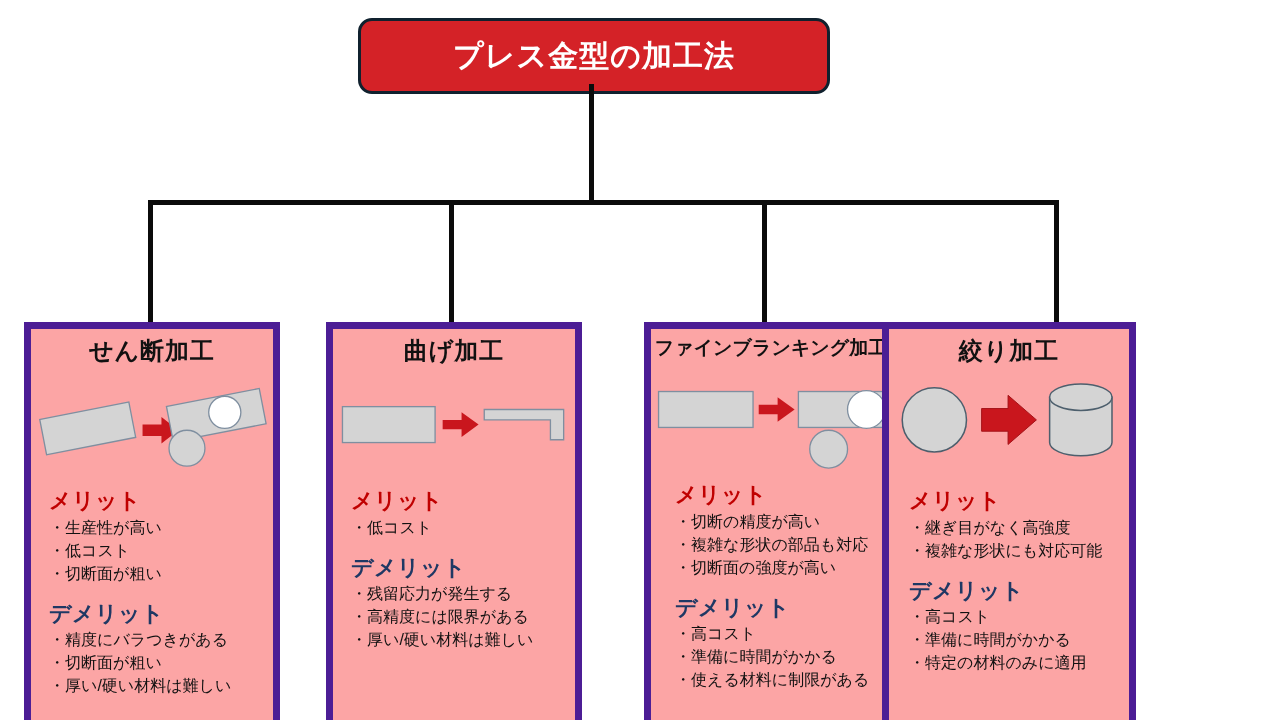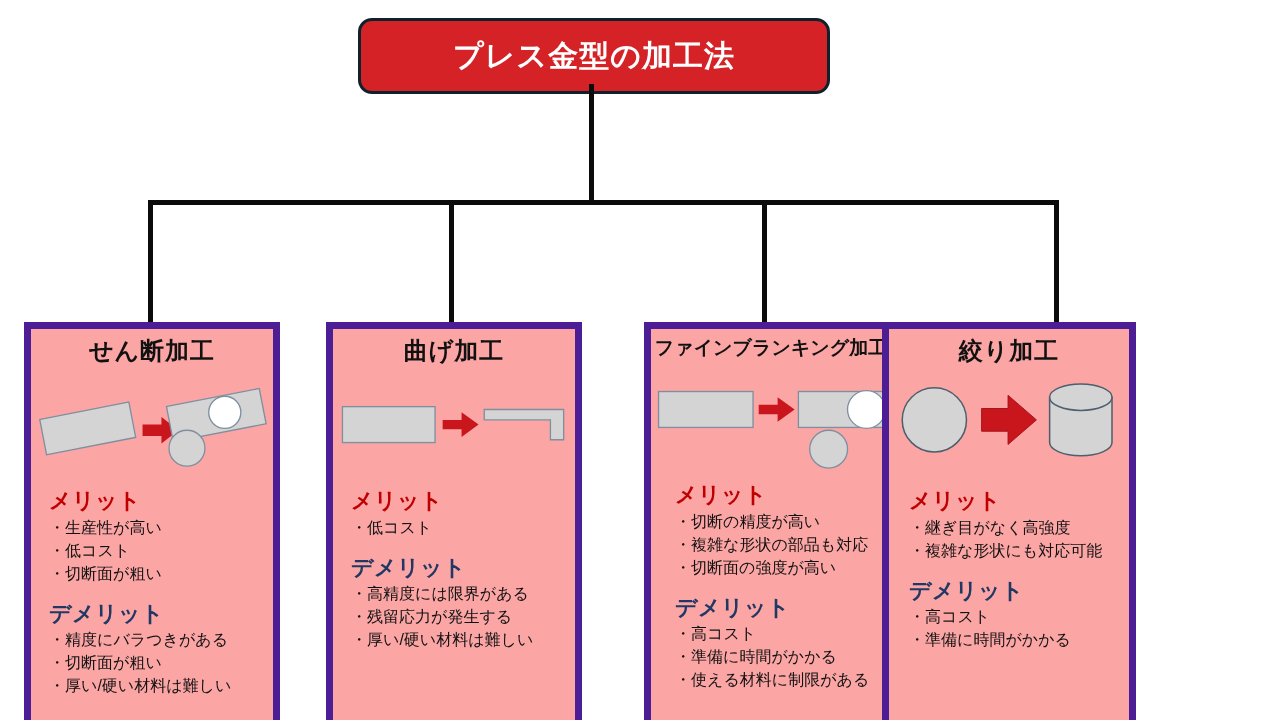--- a/index.html
+++ b/index.html
@@ -143,22 +143,22 @@
         </g>
       </svg>
     </div>
     <div class="lists">
       <div class="head head-merit">メリット</div>
       <ul class="bullets">
         <li>・低コスト</li>
       </ul>
       <div class="head head-demerit">デメリット</div>
       <ul class="bullets">
+        <li>・残留応力が発生する</li>
         <li>・高精度には限界がある</li>
-        <li>・残留応力が発生する</li>
         <li>・厚い/硬い材料は難しい</li>
       </ul>
     </div>
   </div>
 
   <div class="card card-3">
     <div class="card-title">ファインブランキング加工</div>
     <div class="illus">
       <svg class="ill-svg" viewBox="0 0 254 120" preserveAspectRatio="xMidYMid meet">
         <g stroke="#7f8fa0" stroke-width="1.4" fill="#d4d4d4">
@@ -211,17 +211,18 @@
     <div class="lists">
       <div class="head head-merit">メリット</div>
       <ul class="bullets">
         <li>・継ぎ目がなく高強度</li>
         <li>・複雑な形状にも対応可能</li>
       </ul>
       <div class="head head-demerit">デメリット</div>
       <ul class="bullets">
         <li>・高コスト</li>
         <li>・準備に時間がかかる</li>
+        <li>・特定の材料のみに適用</li>
       </ul>
     </div>
   </div>
 
 </div>
 
 </body></html>

